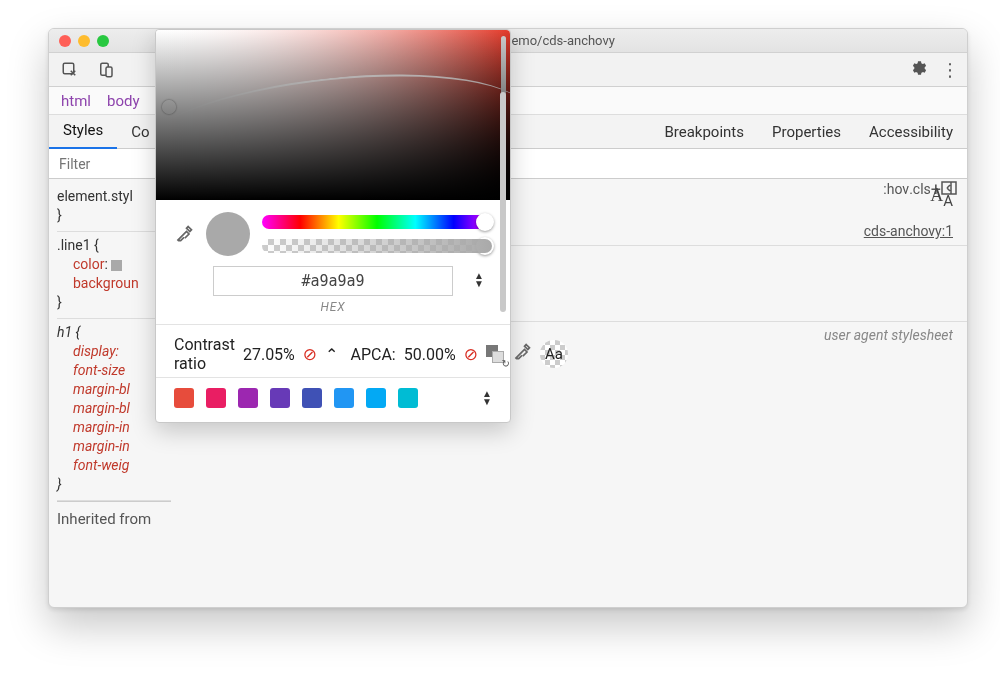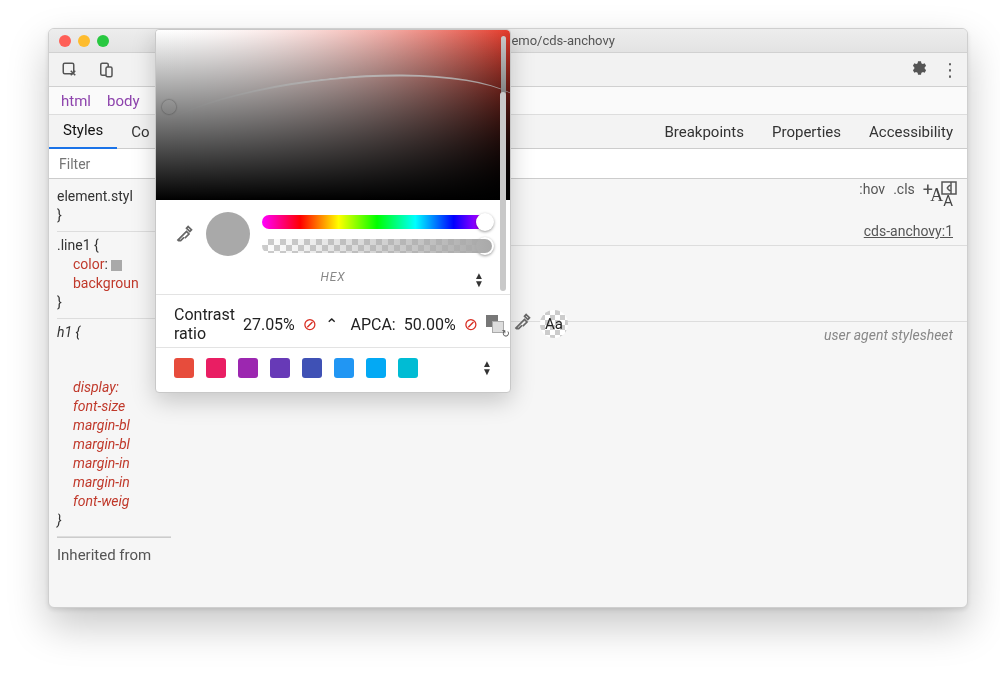--- a/index.html
+++ b/index.html
@@ -14,21 +14,21 @@
   .tb-ico { width:26px; height:22px; display:flex; align-items:center; justify-content:center; color:#555; }
   .tabs { display:flex; gap:24px; margin-left:30px; color:#333; font-size:15px; }
   .toolbar-right { margin-left:auto; display:flex; gap:14px; align-items:center; color:#555; }
   .chev { font-size:14px; }
   .crumbs { height:28px; display:flex; align-items:center; gap:16px; padding:0 12px; font-size:15px; color:#8e44ad; border-bottom:1px solid #ddd; background:#fafafa;}
   .panel-tabs { height:34px; background:#f3f3f3; border-bottom:1px solid #ccc; display:flex; align-items:center; font-size:15px; color:#333;}
   .panel-tabs .tab{padding:0 14px;}
   .panel-tabs .tab.active{color:#111; border-bottom:2px solid #1a73e8; line-height:33px;}
   .filter-row { height:30px; display:flex; align-items:stretch; border-bottom:1px solid #ccc; background:#fff;}
   .filter-input{ flex:1; border:none; outline:none; padding:0 10px; font-size:14px; color:#999; background:transparent;}
-  .filter-tools{ display:flex; align-items:center; gap:8px; padding:0 10px; font-family:ui-monospace,Menlo,monospace; font-size:14px; color:#555; border-left:1px solid #ccc;margin-top:40px;}
+  .filter-tools{ display:flex; align-items:center; padding:0 10px; font-family:ui-monospace,Menlo,monospace; font-size:14px; color:#555; border-left:1px solid #ccc;margin-top:40px;}
   .content{ position:relative; display:flex; height:calc(100% - 24px - 34px - 28px - 34px - 30px); }
   .styles-col{ width:130px; padding:4px 8px 8px 8px; font-family:ui-monospace,Menlo,monospace; font-size:14px; color:#333; line-height:19px; overflow:hidden;}
   .styles-col .block{ border-bottom:1px solid #ddd; padding:4px 0 6px 0;}
   .styles-col .sw{display:inline-block;width:11px;height:11px;background:#a9a9a9;vertical-align:middle;}
   .prop{color:#c0392b;}
   .sel{font-style:italic;}
   .inherited{font-size:15px;color:#555;padding-top:8px;border-top:1px solid #ccc;}
   .right-info{ flex:1; position:relative; font-family:ui-monospace,Menlo,monospace; font-size:14px; color:#666; }
   .right-info .aa{position:absolute;right:14px;top:6px;font-family:serif;font-size:18px;color:#444;}
   .right-info .src{position:absolute;right:14px;top:44px;text-decoration:underline;color:#555;}
@@ -158,21 +158,21 @@
         <div style="padding-left:16px;">
           <span class="prop">color</span><span>:</span> <span class="sw"></span>
         </div>
         <div style="padding-left:16px;">
           <span class="prop">backgroun</span>
         </div>
         <div>}</div>
       </div>
       <div class="block">
         <div class="sel">h1 {</div>
-        <div class="prop sel" style="padding-left:16px;margin-top:36px;">display:</div>
+        <div class="prop sel" style="padding-left:16px;">display:</div>
         <div class="prop sel" style="padding-left:16px;">font-size</div>
         <div class="prop sel" style="padding-left:16px;">margin-bl</div>
         <div class="prop sel" style="padding-left:16px;">margin-bl</div>
         <div class="prop sel" style="padding-left:16px;">margin-in</div>
         <div class="prop sel" style="padding-left:16px;">margin-in</div>
         <div class="prop sel" style="padding-left:16px;">font-weig</div>
         <div class="sel">}</div>
       </div>
       <div class="inherited">Inherited from</div>
     </div>
@@ -203,20 +203,21 @@
       <div class="sliders">
         <div class="slider hue">
             <div class="thumb"></div>
           </div>
         <div class="slider alpha">
             <div class="thumb"></div>
           </div>
       </div>
     </div>
     <div class="hex-wrap">
+      <input class="hex-input" value="#a9a9a9" style="">
       <div class="hex-arrows">▲<br>▼</div>
       <div class="hex-label">HEX</div>
     </div>
     <div class="sep"></div>
     <div class="contrast">
       <div class="row">
         <span>Contrast ratio</span>
         <span>27.05%</span>
         <span class="no">⊘</span>
         <span class="caret">⌃</span>

